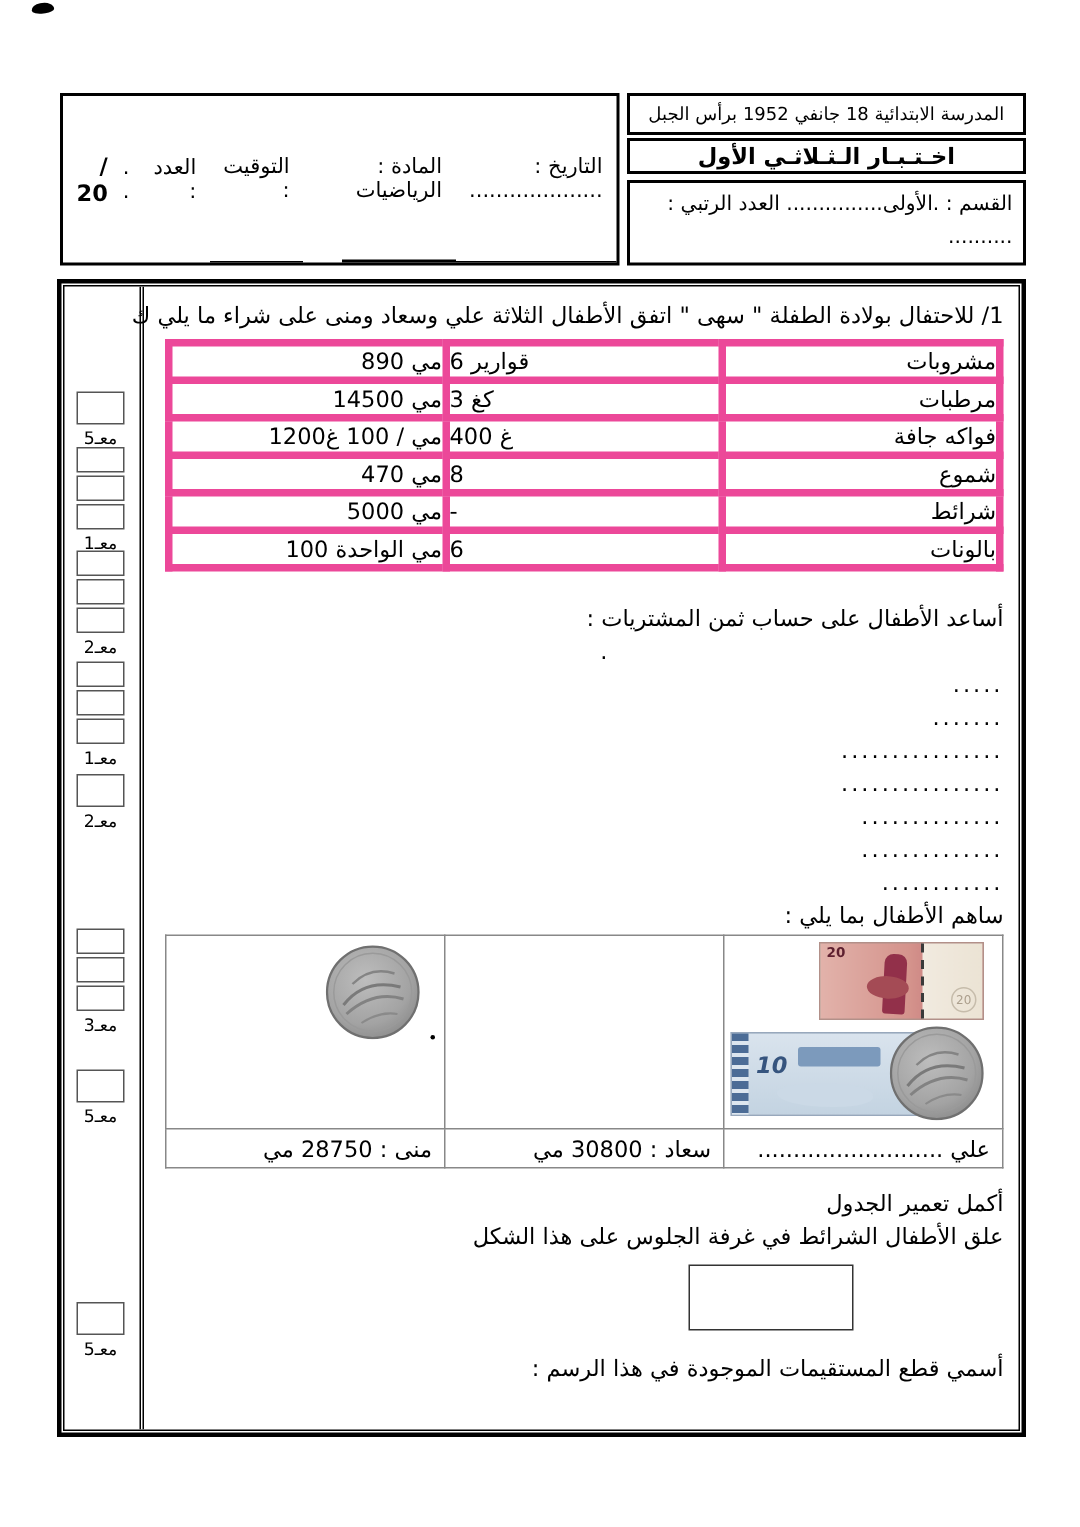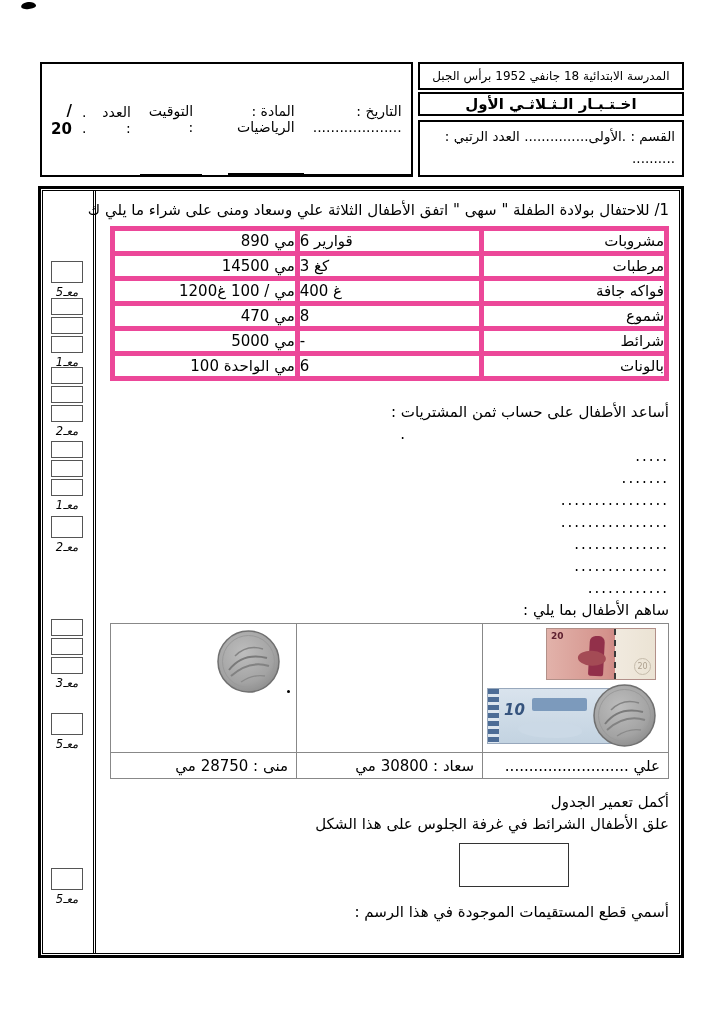--- a/index.html
+++ b/index.html
@@ -23,21 +23,21 @@
   .meta-row.thickline{border-bottom-width:2px;margin-left:26px;}
   .meta-row:last-child{border-bottom:none;}
   .grade .gdots{margin:0 14px 0 10px;letter-spacing:2px;}
   .grade .gval{font-weight:bold;font-size:15px;direction:ltr;}
 
   
   .frame{position:absolute;left:38px;top:186px;width:646px;height:772px;
          border:3px solid #000;box-sizing:border-box;padding:1px;}
   .frame-inner{position:relative;width:100%;height:100%;border:1px solid #000;
                box-sizing:border-box;overflow:hidden;}
-  .mstrip{position:absolute;left:0;top:0;bottom:0;width:50px;font-style:italic;}
+  .mstrip{position:absolute;left:0;top:0;bottom:0;width:50px;}
   .mdivider{position:absolute;left:50px;top:0;bottom:0;width:3px;
             border-left:1.5px solid #000;border-right:1.5px solid #000;box-sizing:border-box;}
   .mgroup{position:absolute;left:8px;width:32px;direction:rtl;}
   .cb{height:17px;border:1px solid #555;margin-bottom:2px;background:#fff;box-sizing:border-box;}
   .cb.single{height:22px;}
   .mlabel{font-size:11.5px;text-align:center;margin-top:1px;}
 
   
   .content{position:absolute;left:57px;top:0;right:0;bottom:0;padding:7px 10px 0 10px;
            direction:rtl;text-align:right;font-size:15px;}

